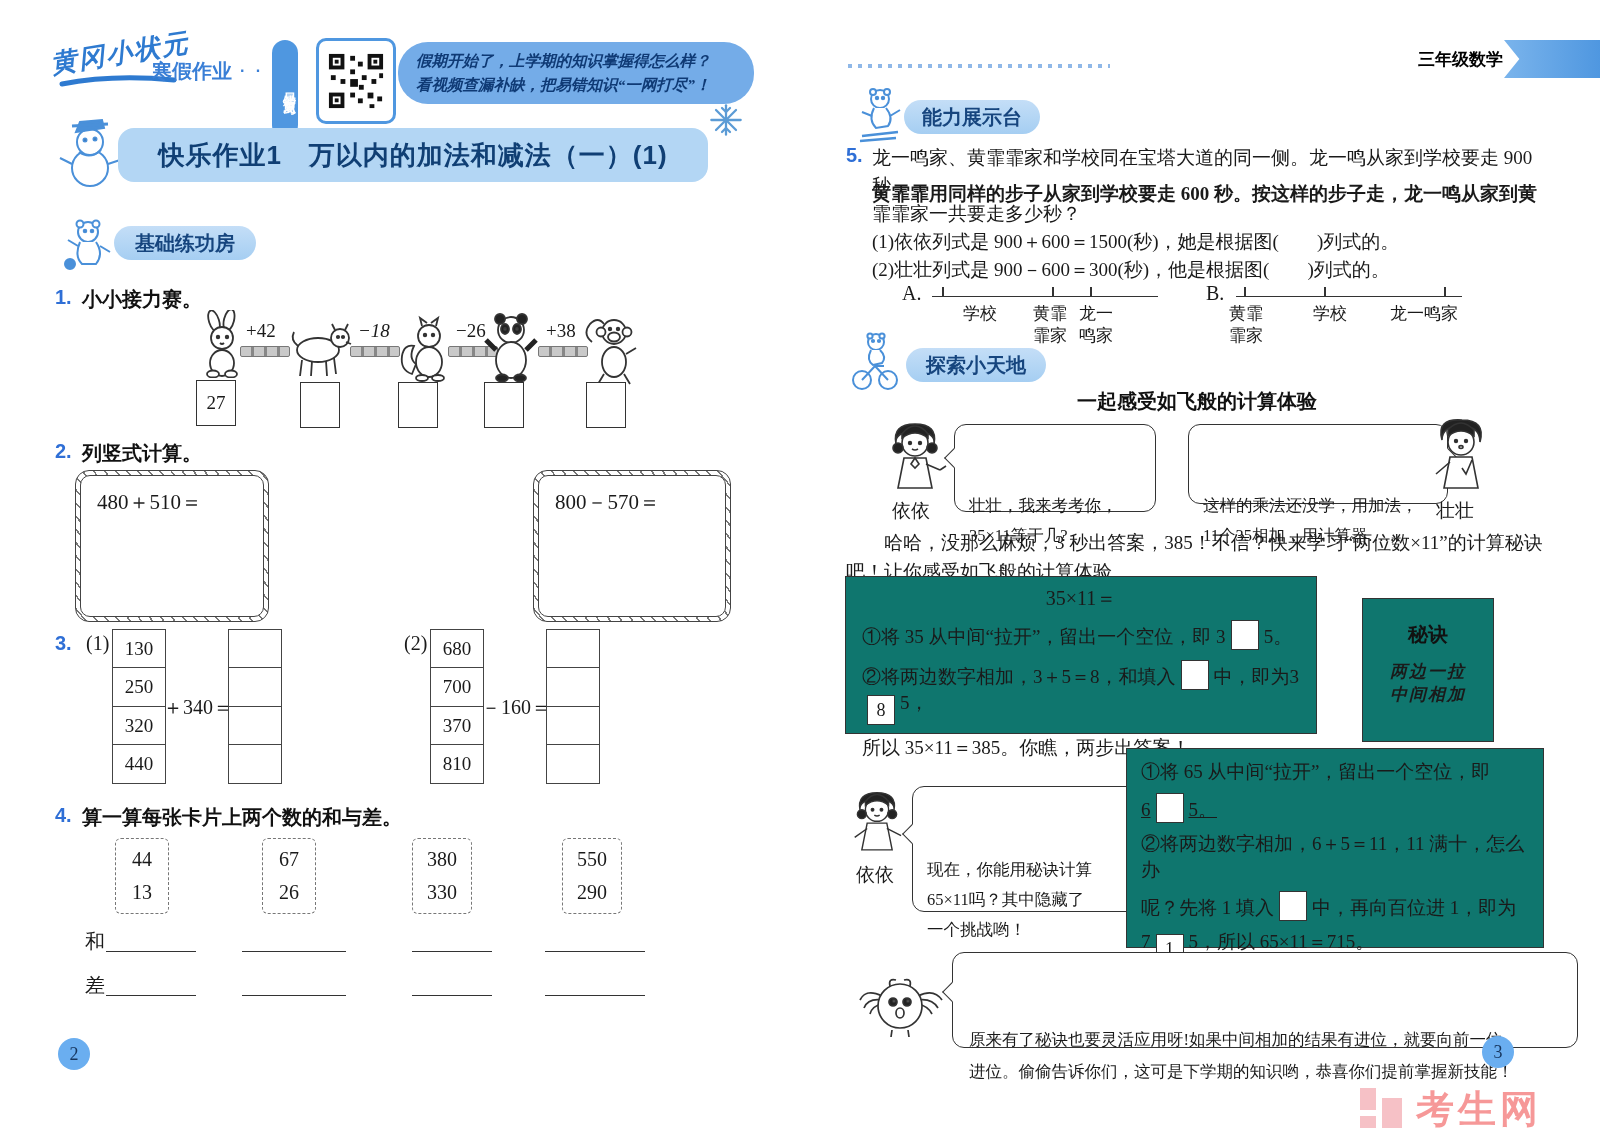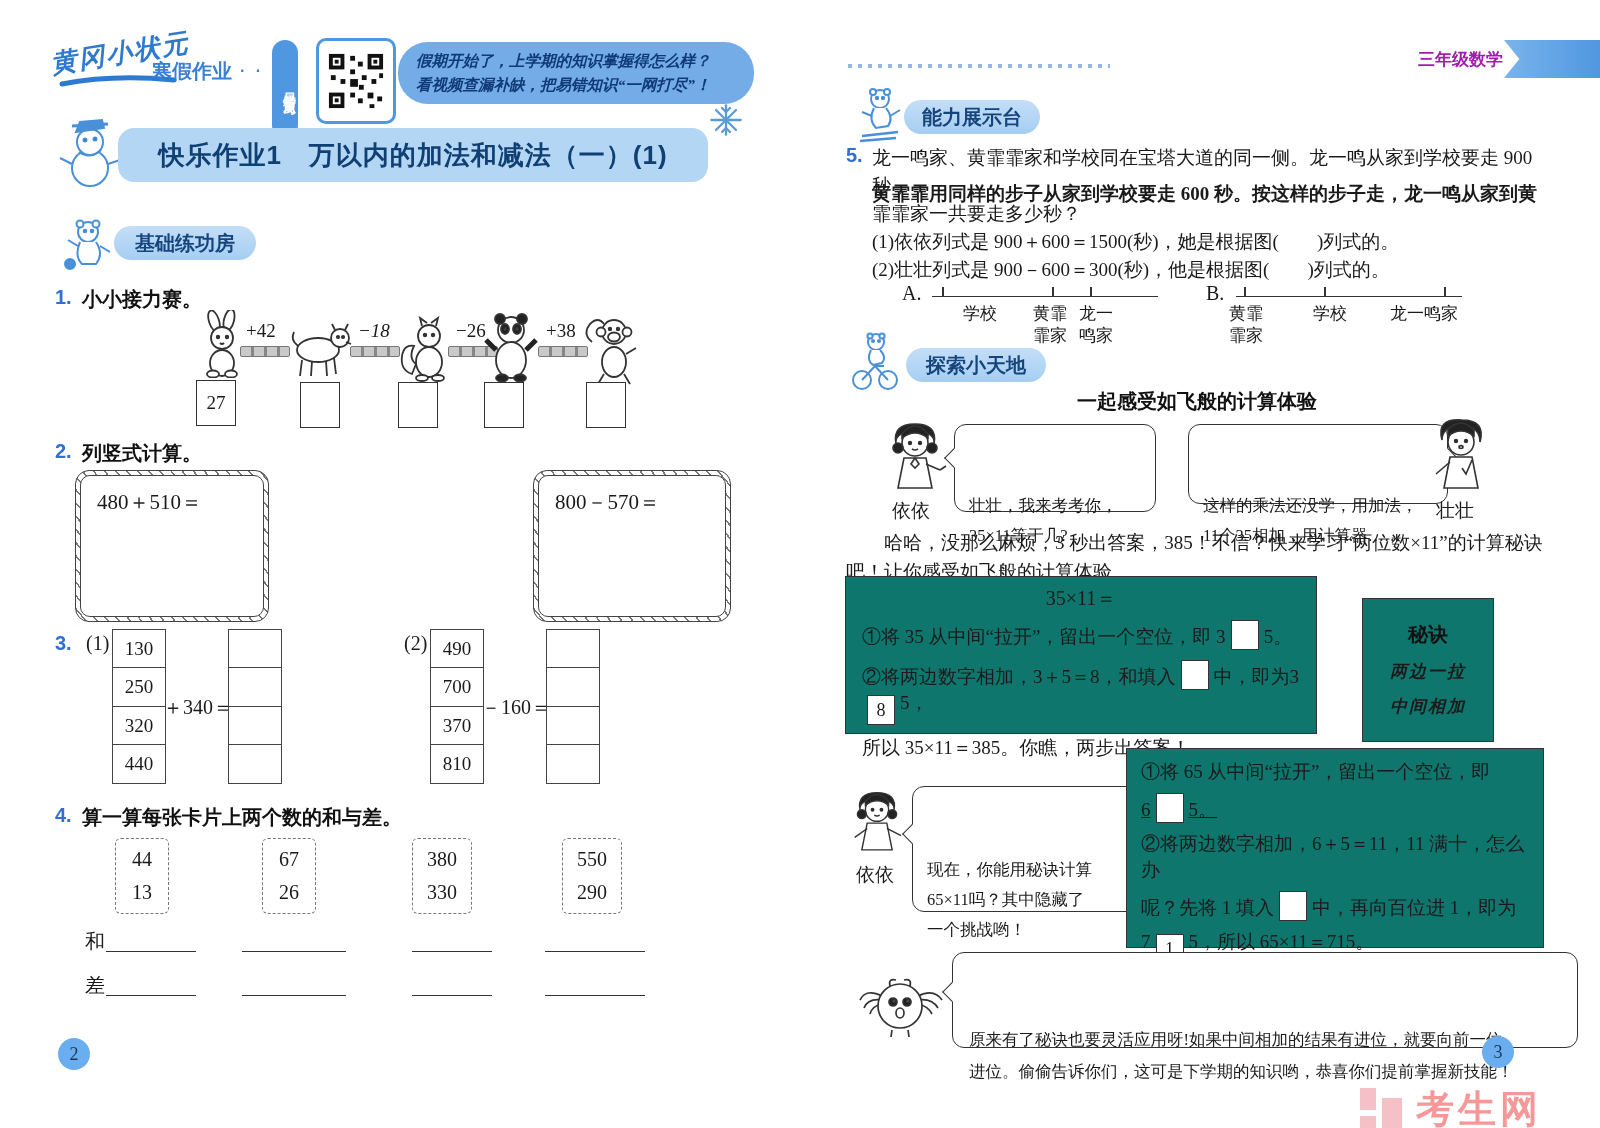--- a/index.html
+++ b/index.html
@@ -249,21 +249,21 @@
     </div>
     <span class="abs serif" style="left:163px;top:694px;font-size:20px;">＋340＝</span>
     <div class="abs gcol" style="left:228px;top:630px;width:54px;">
       <div class="gcell"></div>
       <div class="gcell"></div>
       <div class="gcell"></div>
       <div class="gcell"></div>
     </div>
     <span class="abs serif" style="left:404px;top:632px;font-size:20px;">(2)</span>
     <div class="abs gcol" style="left:430px;top:630px;width:54px;">
-      <div class="gcell">490</div>
+      <div class="gcell">680</div>
       <div class="gcell">700</div>
       <div class="gcell">370</div>
       <div class="gcell">810</div>
     </div>
     <span class="abs serif" style="left:481px;top:694px;font-size:20px;">－160＝</span>
     <div class="abs gcol" style="left:546px;top:630px;width:54px;">
       <div class="gcell"></div>
       <div class="gcell"></div>
       <div class="gcell"></div>
       <div class="gcell"></div>
@@ -299,21 +299,21 @@
     <div class="abs uline" style="left:545px;top:994px;width:100px;"></div>
 
     <div class="abs pagedot serif" style="left:58px;top:1038px;width:32px;height:32px;">
       <span>2</span>
     </div>
   </div>
 
   <div class="abs" style="left:800px;top:0;width:800px;height:1128px;">
 
     <div class="abs" style="left:48px;top:64px;width:262px;height:4px;background:repeating-linear-gradient(90deg,#8fb8e8 0 4px,transparent 4px 10px);"></div>
-    <div class="abs hei" style="left:618px;top:48px;font-size:17px;color:#a21caf;">三年级数学</div>
+    <div class="abs hei" style="left:618px;top:48px;font-size:17px;color:#000000;">三年级数学</div>
     <div class="abs ribbon" style="left:704px;top:40px;width:96px;height:38px;"></div>
 
     <svg class="abs" style="left:52px;top:86px;" width="54" height="58" viewBox="0 0 54 58">
       <g stroke="#4a90d9" stroke-width="2" fill="#fff">
         <circle cx="28" cy="13" r="9"></circle>
           <circle cx="21" cy="6" r="3"></circle>
           <circle cx="35" cy="6" r="3"></circle>
         <path d="M22 22 Q16 34 24 42 L36 40 Q42 32 34 22"></path>
         <path d="M20 30 L10 26 M38 30 L48 24"></path>
         <circle cx="25" cy="12" r="1.2" fill="#1a3a6b"></circle>
@@ -418,21 +418,21 @@
       </div>
       <div class="serif" style="font-size:19px;margin-top:10px;">
         <span>②将两边数字相加，3＋5＝8，和填入</span><span class="slot"></span><span>中，即为3</span><span class="slot">8</span><span>5，</span>
       </div>
       <div class="serif" style="font-size:19px;margin-top:10px;">所以 35×11＝385。你瞧，两步出答案！</div>
     </div>
 
     <div class="abs obox" style="left:562px;top:598px;width:130px;height:142px;text-align:center;">
       <div class="hei" style="font-size:20px;margin-top:22px;color:#111;">秘诀</div>
       <div class="serif" style="font-size:17px;font-style:italic;font-weight:bold;margin-top:12px;letter-spacing:2px;">两边一拉</div>
-      <div class="serif" style="font-size:17px;font-style:italic;font-weight:bold;margin-top:12px;letter-spacing:2px;">中间相加</div>
+      <div class="serif" style="font-size:17px;font-style:italic;font-weight:bold;letter-spacing:2px;">中间相加</div>
     </div>
 
     <svg class="abs" style="left:44px;top:786px;" width="66" height="76" viewBox="0 0 74 82">
       <g stroke="#333" stroke-width="1.6">
         <path d="M18 26 Q14 6 37 6 Q60 6 56 26 Q58 14 37 13 Q16 14 18 26 Z" fill="#222"></path>
         <circle cx="37" cy="25" r="13" fill="#fff"></circle>
         <path d="M24 20 Q37 10 50 20 L50 16 Q44 8 37 8 Q30 8 24 16 Z" fill="#222"></path>
         <circle cx="20" cy="30" r="5" fill="#222"></circle>
           <circle cx="54" cy="30" r="5" fill="#222"></circle>
         <circle cx="32" cy="25" r="1.4" fill="#222"></circle>

